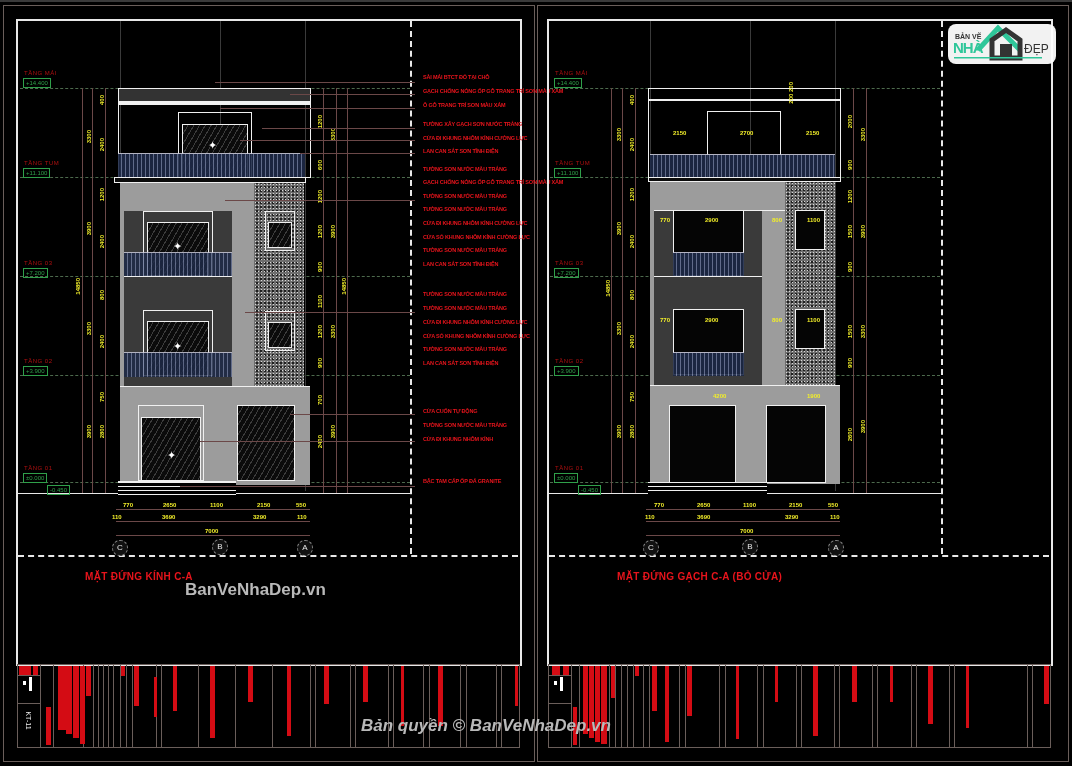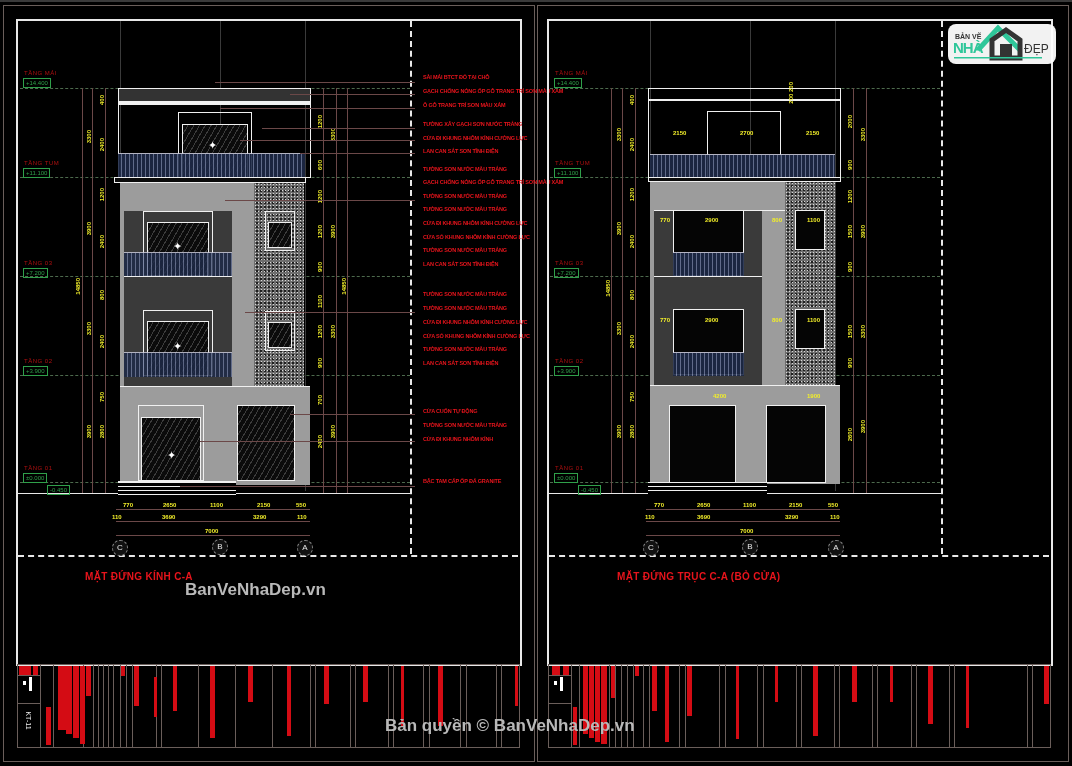--- a/index.html
+++ b/index.html
@@ -375,21 +375,21 @@
 <div class="dim" style="left:645px;top:514px;">110</div>
 <div class="dim" style="left:697px;top:514px;">3690</div>
 <div class="dim" style="left:785px;top:514px;">3290</div>
 <div class="dim" style="left:830px;top:514px;">110</div>
 <div class="dim" style="left:740px;top:528px;">7000</div>
 
 <div class="axis" style="left:643px;top:540px;">C</div>
 <div class="axis" style="left:742px;top:539px;">B</div>
 <div class="axis" style="left:828px;top:540px;">A</div>
 
-<div class="sheet-title" style="left:617px;top:571px;">MẶT ĐỨNG TRỤC C-A (BỎ CỬA)</div>
+<div class="sheet-title" style="left:617px;top:571px;">MẶT ĐỨNG GẠCH C-A (BỎ CỬA)</div>
 
 <div class="tb-strip" style="left:548px;top:664px;width:501px;height:82px;">
   <div class="tb-col" style="left:22px;"></div>
   <div class="tb-col" style="left:30px;"></div>
   <div class="tb-col" style="left:60px;"></div>
   <div class="tb-col" style="left:66px;"></div>
   <div class="tb-col" style="left:72px;"></div>
   <div class="tb-col" style="left:78px;"></div>
   <div class="tb-col" style="left:84px;"></div>
   <div class="tb-col" style="left:94px;"></div>
@@ -444,13 +444,13 @@
     <path d="M30 40 L50 18 L72 40" stroke="#2fc79a" stroke-width="5" fill="none"></path>
     <path d="M44 48 L44 30 L58 20 L72 30 L72 48 Z" stroke="#333" stroke-width="5" fill="none"></path>
     <rect x="52" y="34" width="12" height="14" fill="#333"></rect>
     <rect x="6" y="47" width="88" height="1.5" fill="#2fc79a"></rect>
   </svg>
   <div class="abs" style="left:7px;top:23px;font-size:7px;font-weight:bold;color:#333;">BẢN VẼ</div>
   <div class="abs" style="left:5px;top:29px;font-size:15px;font-weight:bold;color:#2fc79a;letter-spacing:-1px;">NHÀ</div>
   <div class="abs" style="left:76px;top:32px;font-size:12px;color:#333;">ĐẸP</div>
 </div>
 
-<div class="watermark" style="left:385px;top:716px;font-size:17px;">Bản quyền © BanVeNhaDep.vn</div>
+<div class="watermark" style="left:361px;top:716px;font-size:17px;font-style:italic;">Bản quyền © BanVeNhaDep.vn</div>
 
 </body></html>

